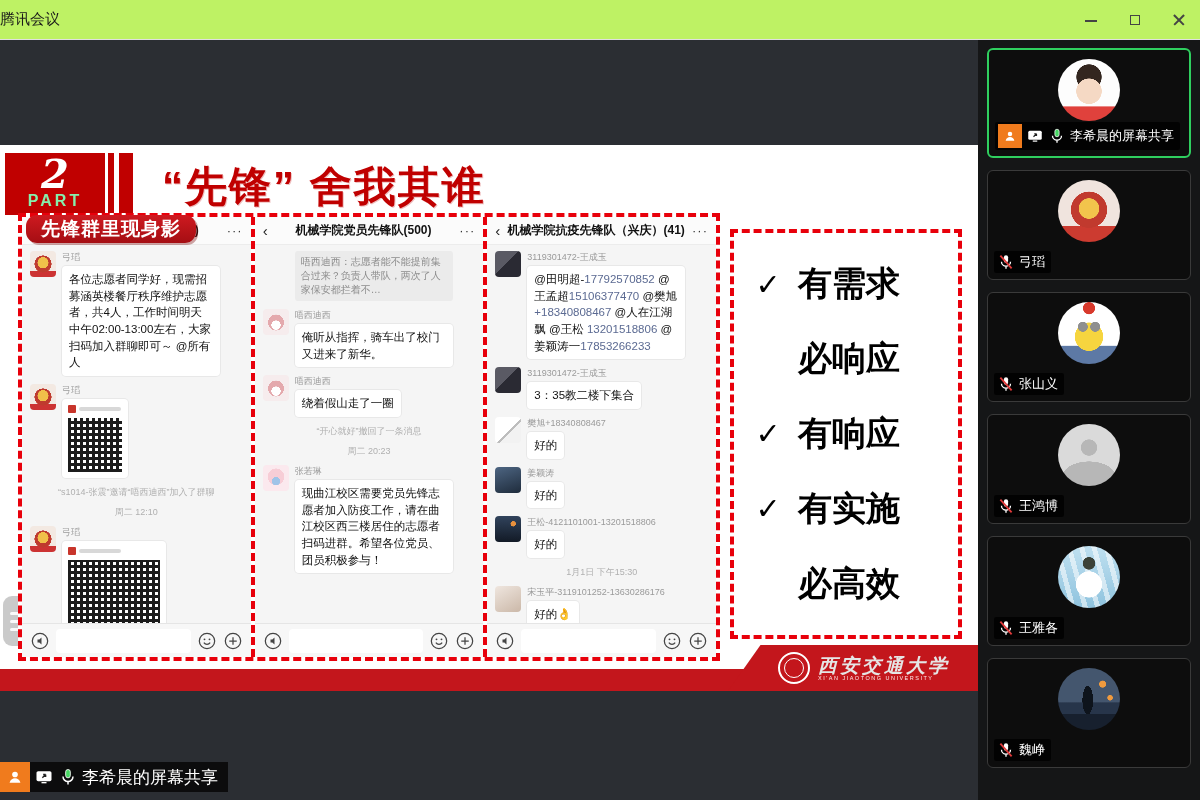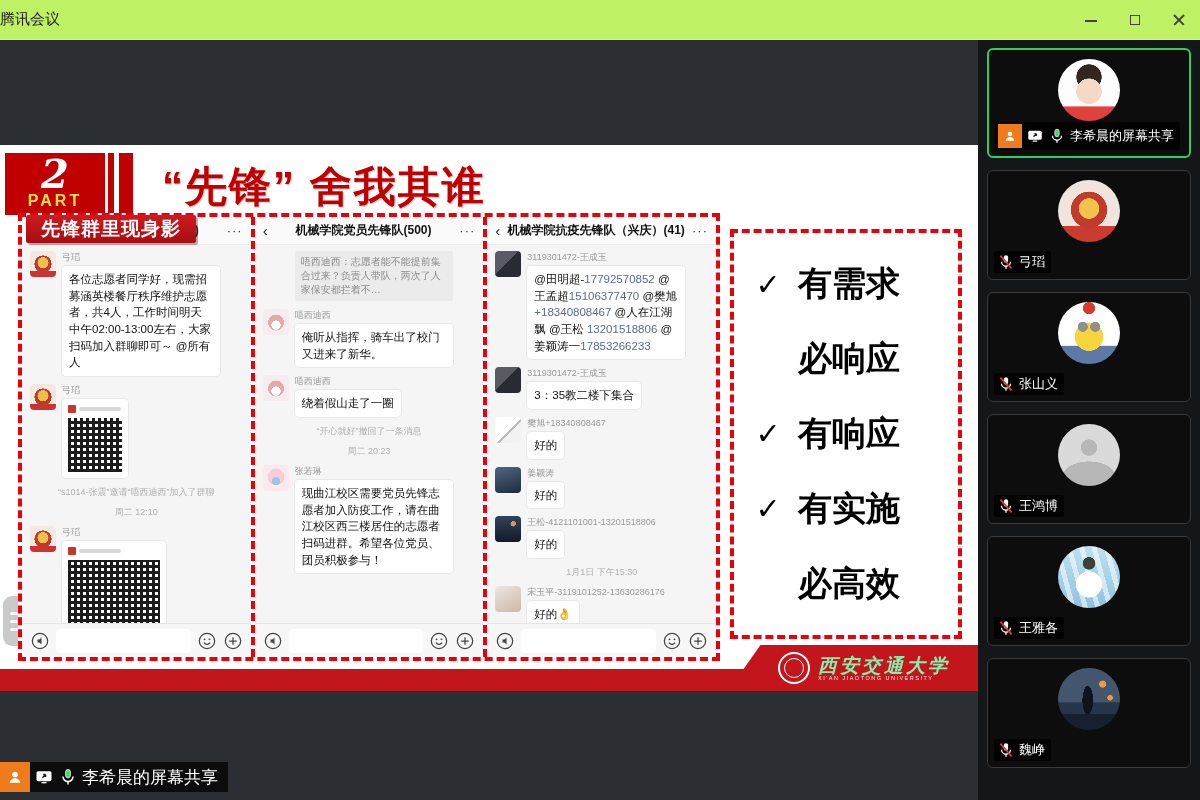--- a/index.html
+++ b/index.html
@@ -15,26 +15,26 @@
   .ctl-max::before { content:""; position:absolute; inset:2px; border:1.4px solid #444; }
   .ctl-close::before, .ctl-close::after { content:""; position:absolute; left:0px; right:0px; top:6.4px; height:1.6px; background:#444; }
   .ctl-close::before { transform:rotate(45deg); } .ctl-close::after { transform:rotate(-45deg); }
 
   
   .stage { position:absolute; left:0; top:40px; width:978px; height:760px; background:#2b2e33; overflow:hidden; }
   .slide { position:absolute; left:0; top:105px; width:978px; height:546px; background:#fff; }
 
   .part-box { position:absolute; left:5px; top:8px; width:100px; height:62px; background:#c00000; text-align:center; }
   .part-num { font-family:"DejaVu Serif", serif; font-style:italic; font-weight:bold; font-size:40px; line-height:42px; color:#fff; }
-  .part-label { font-size:16px; font-weight:bold; letter-spacing:3px; color:#fde047; margin-top:-3px; }
+  .part-label { font-size:16px; font-weight:bold; letter-spacing:3px; color:#86efac; margin-top:-3px; }
   .bar-thin  { position:absolute; left:108px; top:8px; width:6px;  height:62px; background:#c00000; }
   .bar-thick { position:absolute; left:119px; top:8px; width:14px; height:62px; background:#c00000; }
   .slide-title { position:absolute; left:162px; top:14px; font-size:42px; font-weight:900; color:#c00000; letter-spacing:2px; text-shadow:1px 1px 0 rgba(192,0,0,.25); }
 
-  .badge { position:absolute; left:26px; top:70px; width:170px; height:28px; background:linear-gradient(180deg,#cf1a20,#a50e13); border-radius:2px; color:#fff; font-size:19px; font-weight:bold; text-align:center; line-height:28px; letter-spacing:1px; z-index:5; box-shadow:2px 2px 0 rgba(120,0,0,.35); }
+  .badge { position:absolute; left:26px; top:70px; width:170px; height:28px; background:linear-gradient(180deg,#cf1a20,#a50e13); border-radius:11px; color:#fff; font-size:19px; font-weight:bold; text-align:center; line-height:28px; letter-spacing:1px; z-index:5; box-shadow:2px 2px 0 rgba(120,0,0,.35); }
 
   .chat-frame { position:absolute; left:18px; top:68px; width:702px; height:448px; border:4px dashed #e8000b; display:flex; background:#fff; z-index:2; }
   .chat-panel { flex:1; position:relative; background:#fff; overflow:hidden; }
   .chat-panel + .chat-panel { border-left:4px dashed #e8000b; }
   .chat-head { height:28px; display:flex; align-items:center; padding:0 8px; background:#fbfbfb; border-bottom:1px solid #ececec; }
   .back { font-size:15px; color:#222; }
   .chat-title { flex:1; text-align:center; font-size:12px; font-weight:bold; color:#111; white-space:nowrap; overflow:hidden; }
   .more { font-size:13px; color:#333; letter-spacing:1px; }
   .chat-body { position:absolute; top:28px; bottom:34px; left:0; right:0; background:#f5f5f5; padding:6px 8px; overflow:hidden; }
   .msg { display:flex; margin-bottom:8px; }
@@ -58,21 +58,21 @@
   .cicon svg { width:100%; height:100%; }
 
   .check-box { position:absolute; left:730px; top:84px; width:232px; height:410px; border:4px dashed #e8000b; display:flex; flex-direction:column; justify-content:space-around; padding:14px 0 14px 16px; background:#fff; }
   .chk { display:flex; align-items:center; gap:12px; font-size:34px; font-weight:900; color:#000; }
   .chk .mark { width:36px; font-size:30px; font-weight:bold; text-align:center; flex:none; }
 
   .footer-strip { position:absolute; bottom:0; left:0; width:100%; height:22px; background:#c3161c; }
   .footer-right { position:absolute; right:0; bottom:0; width:250px; height:46px; background:#c3161c; clip-path:polygon(13% 0, 100% 0, 100% 100%, 0 100%); display:flex; align-items:center; justify-content:center; gap:8px; padding-left:22px; }
   .seal { width:32px; height:32px; border:2px solid #fff; border-radius:50%; position:relative; flex:none; }
   .seal::after { content:""; position:absolute; inset:4px; border:1px solid #fff; border-radius:50%; }
-  .uni-cn { font-family:"DejaVu Serif", serif; font-style:italic; font-weight:bold; font-size:19px; color:#86efac; letter-spacing:3px; line-height:1.1; }
+  .uni-cn { font-family:"DejaVu Serif", serif; font-style:italic; font-weight:bold; font-size:19px; color:#e5e5e5; letter-spacing:3px; line-height:1.1; }
   .uni-en { font-size:5.5px; color:#ffe9e9; letter-spacing:1.5px; }
 
   .anno { position:absolute; left:3px; top:556px; width:38px; height:50px; background:rgba(150,150,150,.5); border-radius:9px; display:flex; flex-direction:column; justify-content:center; gap:5px; padding-left:7px; }
   .anno span { height:3px; background:#fff; border-radius:2px; opacity:.9; }
   .anno span:nth-child(1){width:18px;} .anno span:nth-child(2){width:24px;} .anno span:nth-child(3){width:18px;}
 
   .share-pill { position:absolute; left:0; top:722px; height:30px; display:flex; align-items:center; gap:4px; background:rgba(10,10,10,.92); padding-right:10px; color:#fff; font-size:17px; }
   .pbox { width:30px; height:30px; background:#f07b1d; display:flex; align-items:center; justify-content:center; flex:none; }
   .pbox svg { width:20px; height:20px; }
   .licon { width:20px; height:20px; flex:none; }

